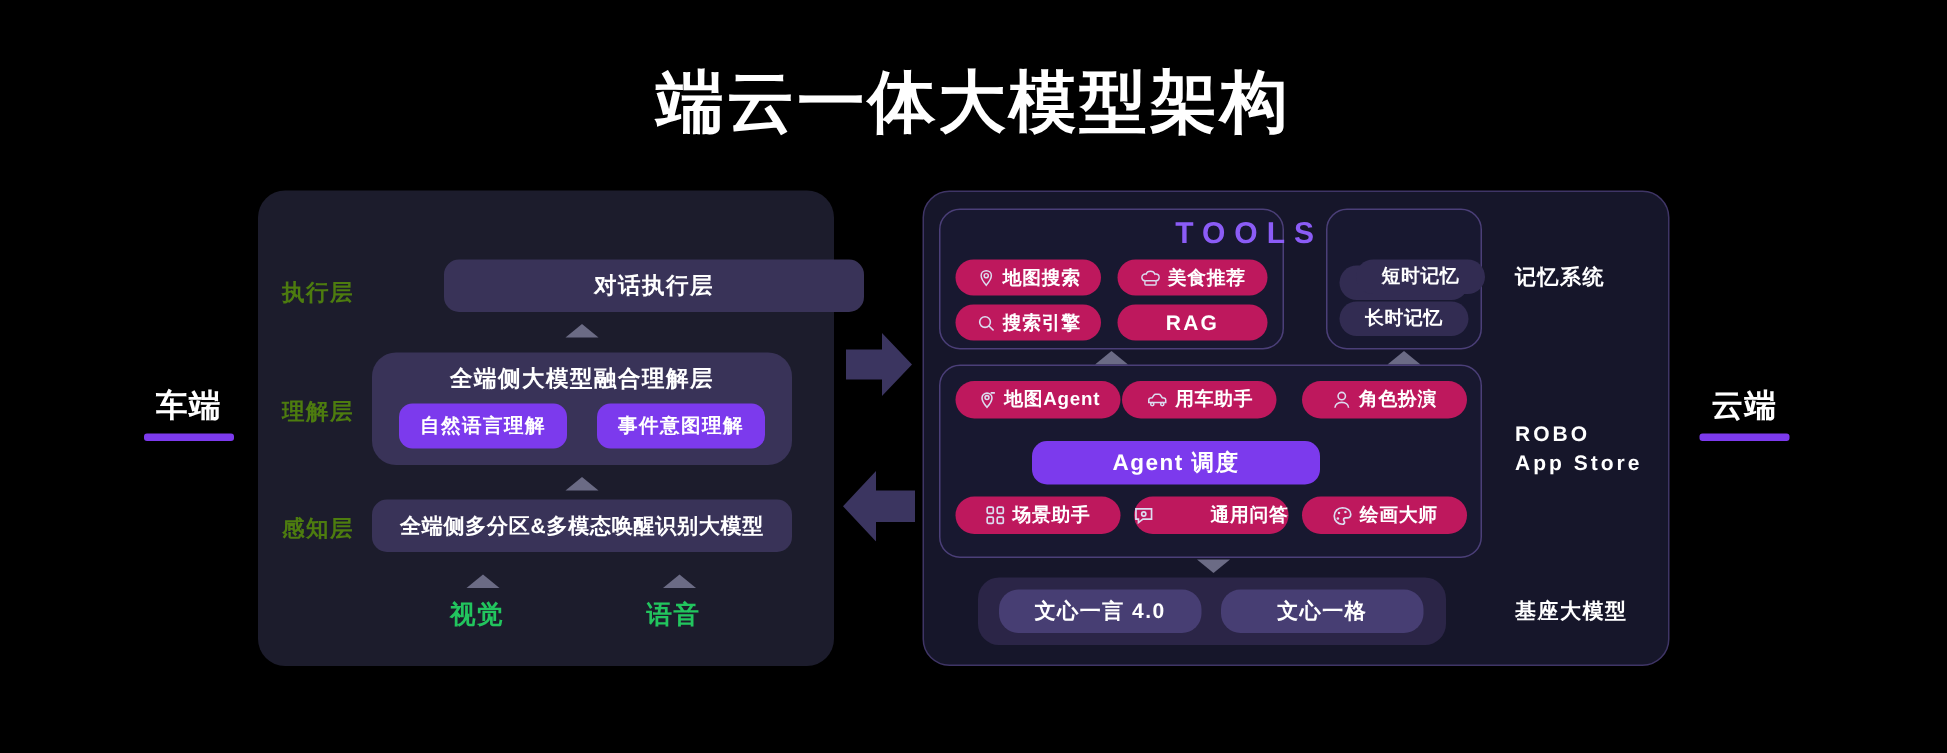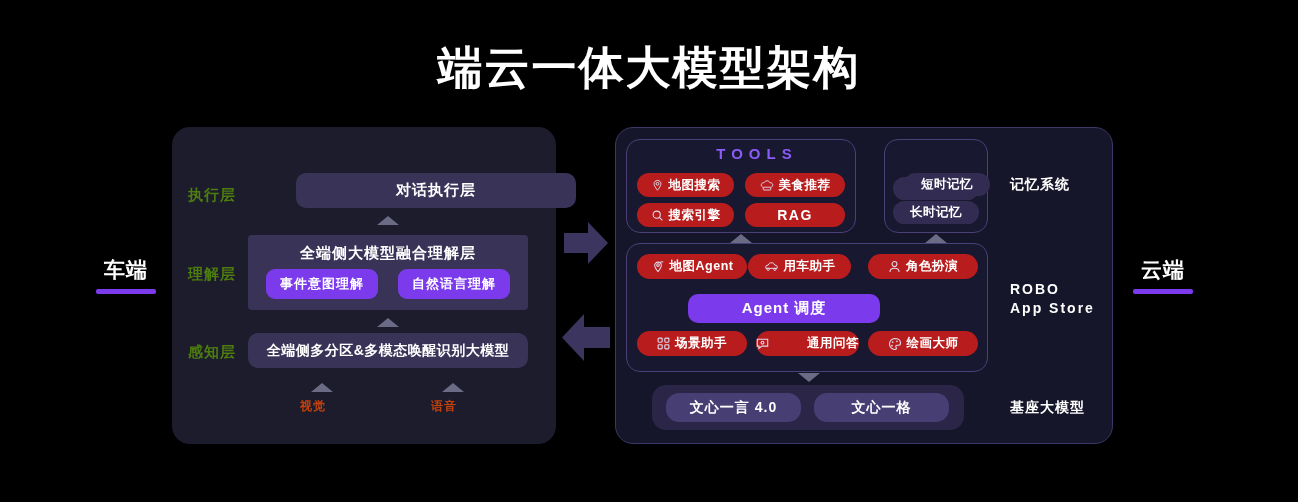--- a/index.html
+++ b/index.html
@@ -86,21 +86,21 @@
     color: #ffffff;
     letter-spacing: 1px;
     margin-left: 48px;
   }
   .understand-box {
     position: absolute;
     left: 248px;
     top: 235px;
     width: 280px;
     height: 75px;
-    border-radius: 4px;
+    border-radius: 16px;
     background: #393358;
     padding-top: 6px;
     box-sizing: border-box;
   }
   .understand-title {
     text-align: center;
     font-size: 15px;
     font-weight: bold;
     color: #ffffff;
     letter-spacing: 1px;
@@ -133,23 +133,23 @@
     display: flex;
     align-items: center;
     justify-content: center;
     font-size: 14px;
     font-weight: bold;
     color: #ffffff;
     letter-spacing: 0.5px;
   }
   .sense-word {
     position: absolute;
-    font-size: 12px;
-    font-weight: bold;
-    color: #c2410c;
+    font-size: 17px;
+    font-weight: bold;
+    color: #22c55e;
     letter-spacing: 1px;
   }
 
   
   .tri-up {
     position: absolute;
     width: 0; height: 0;
     border-left: 11px solid transparent;
     border-right: 11px solid transparent;
     border-bottom: 9px solid #6b6b85;
@@ -188,31 +188,31 @@
   #memory-box { left: 884px; top: 139px; width: 104px; height: 94px; }
   #agent-box  { left: 626px; top: 243px; width: 362px; height: 129px; }
   #base-box   { left: 652px; top: 385px; width: 312px; height: 45px;
                 background: #2b2547; border: none; border-radius: 14px; }
 
   .tools-title {
     position: absolute;
     left: 626px;
     top: 145px;
     width: 256px;
-    text-align: center;
-    font-size: 15px;
+    text-align: right;
+    font-size: 20px;
     font-weight: bold;
     color: #8b5cf6;
     letter-spacing: 6px;
     text-indent: 6px;
   }
 
   .pill {
     position: absolute;
-    background: #b91c1c;
+    background: #be185d;
     border-radius: 13px;
     display: flex;
     align-items: center;
     justify-content: center;
     gap: 5px;
     font-size: 12.5px;
     font-weight: bold;
     color: #ffffff;
     letter-spacing: 0.5px;
     box-sizing: border-box;
@@ -278,22 +278,22 @@
 
   <div class="row-label" style="left:188px; top:186px;">执行层</div>
   <div class="exec-bar">对话执行层</div>
 
   <div class="tri-up" style="left:377px; top:216px;"></div>
 
   <div class="row-label" style="left:188px; top:265px;">理解层</div>
   <div class="understand-box">
     <div class="understand-title">全端侧大模型融合理解层</div>
     <div class="chip-row">
+      <div class="chip-violet">自然语言理解</div>
       <div class="chip-violet">事件意图理解</div>
-      <div class="chip-violet">自然语言理解</div>
     </div>
   </div>
 
   <div class="tri-up" style="left:377px; top:318px;"></div>
 
   <div class="row-label" style="left:188px; top:343px;">感知层</div>
   <div class="perceive-bar">全端侧多分区&amp;多模态唤醒识别大模型</div>
 
   <div class="tri-up" style="left:311px; top:383px;"></div>
   <div class="tri-up" style="left:442px; top:383px;"></div>

